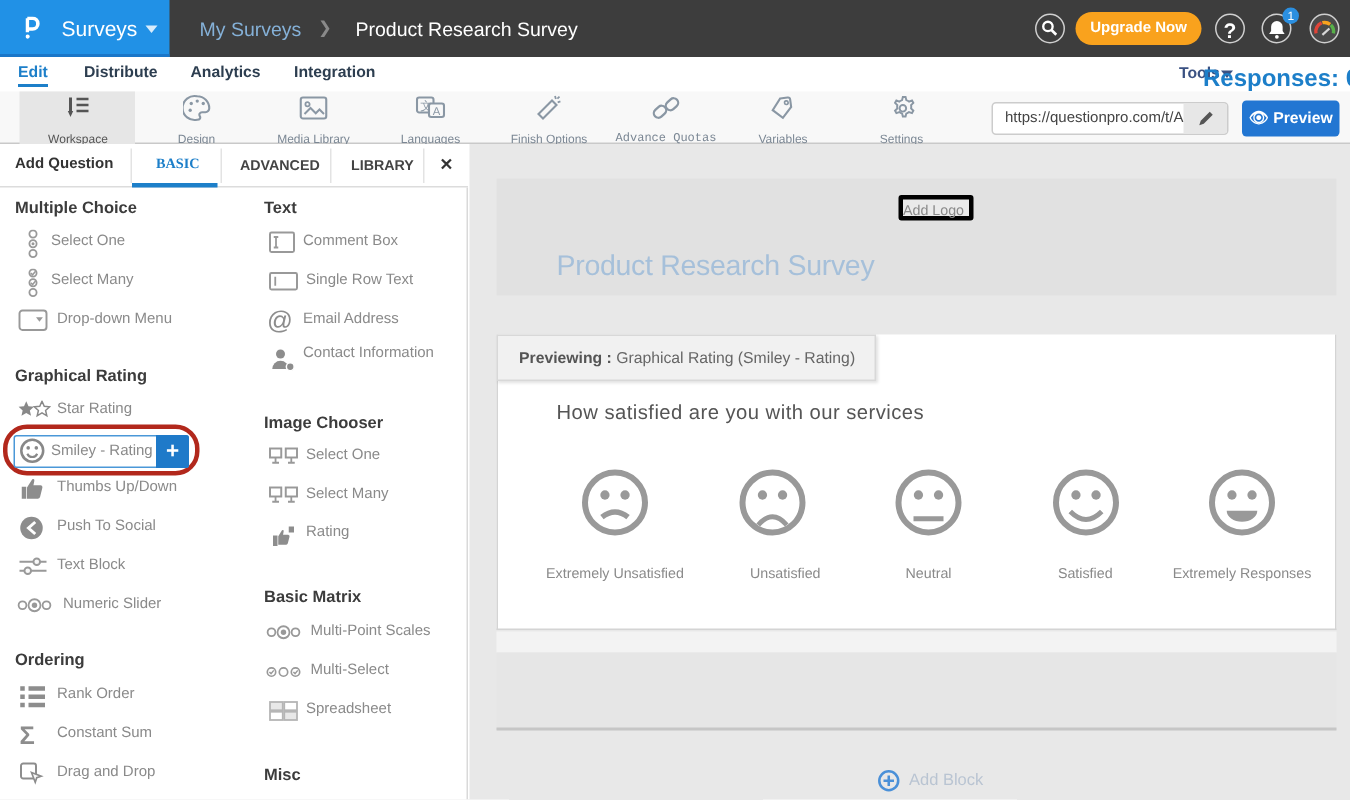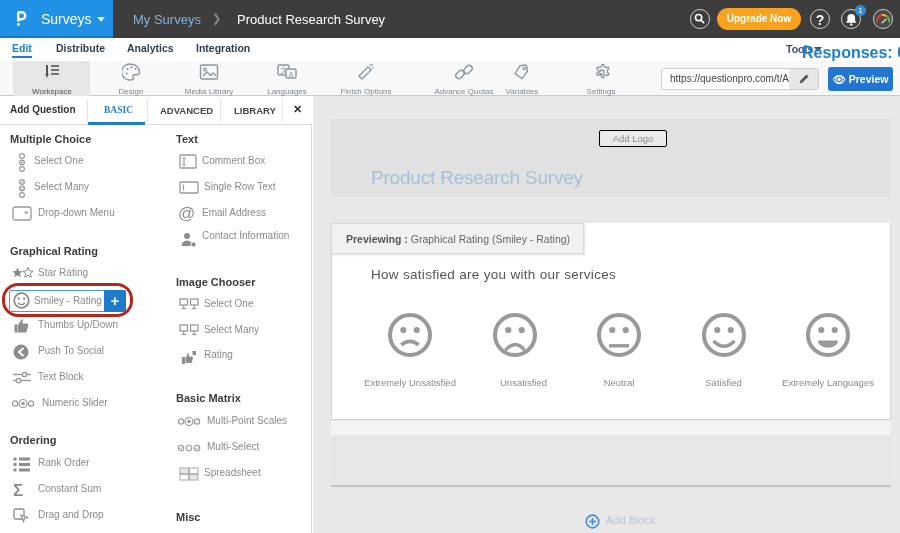--- a/index.html
+++ b/index.html
@@ -49,21 +49,21 @@
   #basic-bar { left:88px; top:122px; width:57px; height:3px; background:#1d7fc9; }
   #pclose { left:293px; top:103px; font-size:11px; font-weight:bold; color:#333; }
 
   .sec-h { font-size:11px; font-weight:bold; color:#3c3c3c; }
   .q-item { font-size:10px; color:#8a8a8a; white-space:nowrap; }
   .q-icon { position:absolute; }
 
   
   #main { left:313px; top:96px; width:587px; height:437px; background:#e8e8e8; }
   #hdr-block { left:331px; top:119px; width:560px; height:78px; background:#e1e1e1; }
-  #add-logo { left:599px; top:130px; width:68px; height:17px; background:#eaeaea; border:1px solid #000000; border-radius:2px; color:#8a8a8a; font-size:9.5px; text-align:center; line-height:15px; }
+  #add-logo { left:599px; top:130px; width:50px; height:17px; background:#eaeaea; border:3px solid #000000; border-radius:2px; color:#8a8a8a; font-size:9.5px; line-height:15px; }
   #survey-title { left:371px; top:167px; color:#a6c0da; font-size:19px; letter-spacing:-0.2px; }
   #qcard { left:331px; top:223px; width:560px; height:197px; background:#fff; border:1px solid #d4d4d4; border-top:none; }
   #prev-tab { left:331px; top:223px; width:253px; height:31px; background:#f1f1f1; border:1px solid #d8d8d8; box-shadow:1px 1px 2px rgba(0,0,0,0.12); font-size:10.5px; white-space:nowrap; overflow:hidden; color:#666; line-height:30px; padding-left:14px; }
   #qheading { left:371px; top:267px; font-size:13.5px; color:#555; letter-spacing:0.3px; }
   .sm-label { top:377px; font-size:9.5px; color:#8a8a8a; text-align:center; width:140px; }
   #strip1 { left:331px; top:421px; width:560px; height:14px; background:#f3f3f3; }
   #strip2 { left:331px; top:435px; width:560px; height:52px; background:#e6e6e6; border-bottom:2px solid #c6c6c6; }
   #addblock { left:585px; top:512px; }
   #addblock span { color:#b9c4d2; font-size:11px; margin-left:6px; vertical-align:2px; }
 </style>
@@ -154,21 +154,21 @@
 </div>
 <div class="abs tool-item" style="left:326px;">
   <svg class="tool-icon" width="18" height="18" viewBox="0 0 18 18">
     <path d="M11 4 l3 3 l-9 9 l-3 -3 z" fill="none" stroke="#8a97a4" stroke-width="1.4"></path>
     <line x1="13" y1="1" x2="13.6" y2="3" stroke="#8a97a4" stroke-width="1.2"></line>
     <line x1="16.6" y1="4.6" x2="14.8" y2="5.2" stroke="#8a97a4" stroke-width="1.2"></line>
     <line x1="16" y1="1.4" x2="14.6" y2="2.8" stroke="#8a97a4" stroke-width="1.2"></line>
   </svg>
   <span class="tool-label">Finish Options</span>
 </div>
-<div class="abs tool-item" style="left:424px;">
+<div class="abs tool-item" style="left:404px;font-family:Liberation Mono, monospace;">
   <svg class="tool-icon" width="20" height="18" viewBox="0 0 20 18">
     <rect x="1.5" y="8.5" width="9" height="6" rx="3" transform="rotate(-42 6 11.5)" fill="none" stroke="#8a97a4" stroke-width="1.5"></rect>
     <rect x="9.5" y="3.5" width="9" height="6" rx="3" transform="rotate(-42 14 6.5)" fill="none" stroke="#8a97a4" stroke-width="1.5"></rect>
   </svg>
   <span class="tool-label">Advance Quotas</span>
 </div>
 <div class="abs tool-item" style="left:482px;">
   <svg class="tool-icon" width="18" height="18" viewBox="0 0 18 18">
     <path d="M8 2.5 h5 a1.5 1.5 0 0 1 1.5 1.5 v5 l-6.5 6.5 l-6 -6 z" fill="none" stroke="#8a97a4" stroke-width="1.4" transform="rotate(-8 9 9)"></path>
     <circle cx="11.7" cy="5.8" r="1.2" fill="none" stroke="#8a97a4" stroke-width="1.1" transform="rotate(-8 9 9)"></circle>
@@ -392,21 +392,21 @@
 <svg class="abs" style="left:802px; top:309px;" width="52" height="52" viewBox="0 0 52 52">
   <circle cx="26" cy="26" r="20" fill="none" stroke="#999" stroke-width="4"></circle>
   <circle cx="19.3" cy="21" r="3.1" fill="#999"></circle>
   <circle cx="32.7" cy="21" r="3.1" fill="#999"></circle>
   <path d="M15.8 31.5 h20.4 a10.2 7.3 0 0 1 -20.4 0 z" fill="#999"></path>
 </svg>
 <div class="abs sm-label" style="left:340px;">Extremely Unsatisfied</div>
 <div class="abs sm-label" style="left:444.5px;padding-left:18px;">Unsatisfied</div>
 <div class="abs sm-label" style="left:549px;">Neutral</div>
 <div class="abs sm-label" style="left:653.5px;">Satisfied</div>
-<div class="abs sm-label" style="left:758px;">Extremely Languages</div>
+<div class="abs sm-label" style="left:758px;">Extremely Responses</div>
 <div class="abs" id="strip1"></div>
 <div class="abs" id="strip2"></div>
 <div class="abs" id="addblock">
 <svg width="15" height="15" viewBox="0 0 15 15" style="vertical-align:-3px;">
   <circle cx="7.5" cy="7.5" r="6.3" fill="none" stroke="#4a90d8" stroke-width="1.7"></circle>
   <line x1="4" y1="7.5" x2="11" y2="7.5" stroke="#4a90d8" stroke-width="1.7"></line>
   <line x1="7.5" y1="4" x2="7.5" y2="11" stroke="#4a90d8" stroke-width="1.7"></line>
 </svg><span>Add Block</span>
 </div>
 

